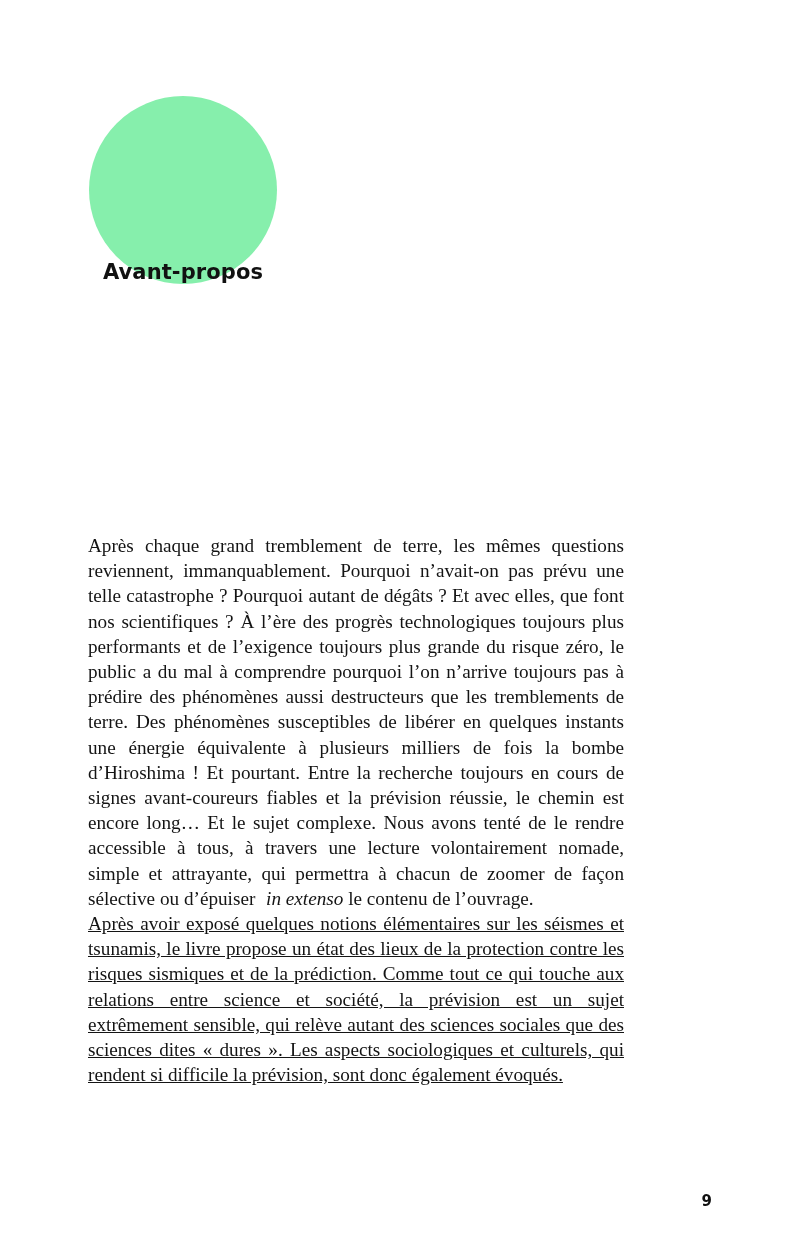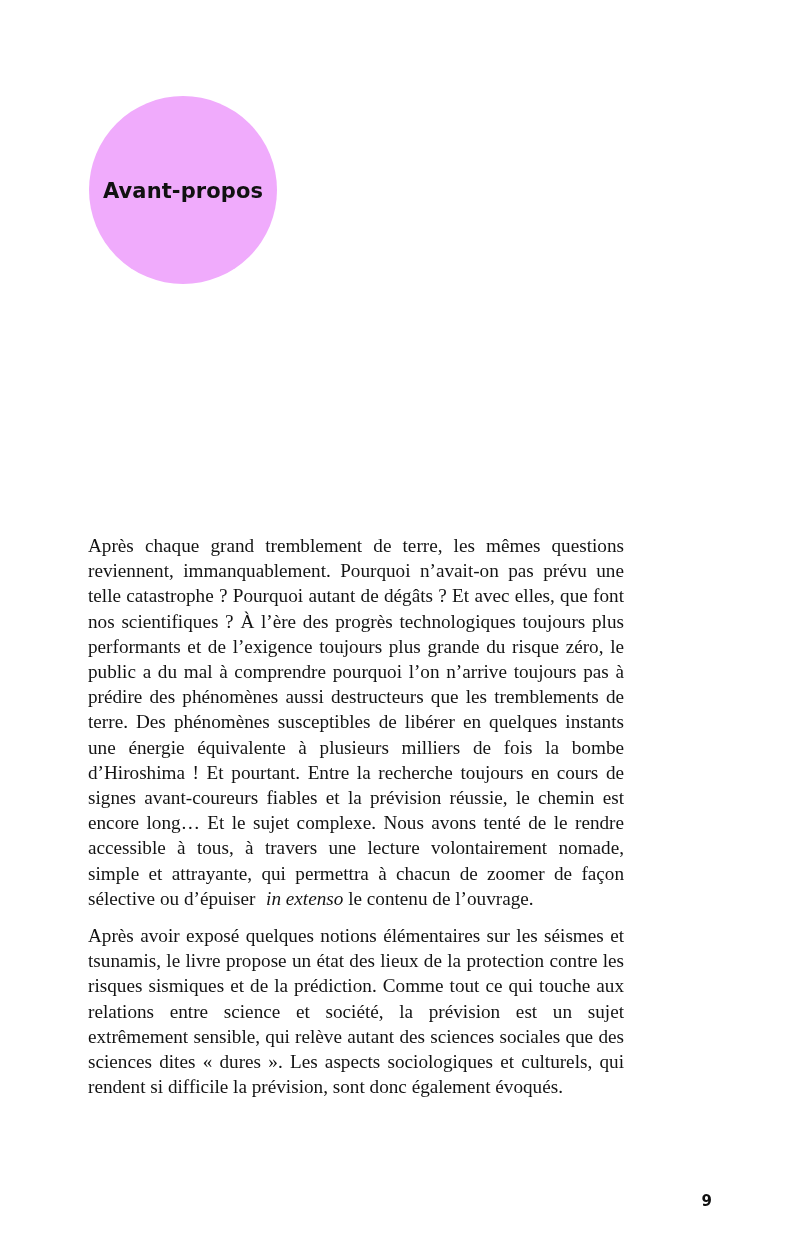--- a/index.html
+++ b/index.html
@@ -22,23 +22,23 @@
   }
 
   
   .heading-bubble {
     position: absolute;
     left: 89px;
     top: 96px;
     width: 188px;
     height: 188px;
     border-radius: 50%;
-    background: #f0abfc;
+    background: #86efac;
     display: flex;
-    align-items: center;
+    align-items: flex-end;
     justify-content: center;
   }
   .heading-bubble .heading-text {
     font-family: "DejaVu Sans", sans-serif;
     font-weight: bold;
     font-size: 21px;
     color: #111111;
     letter-spacing: 0.1px;
     white-space: nowrap;
     margin-top: 2px;
@@ -54,21 +54,22 @@
   .body-block p {
     margin: 0;
     font-size: 19.2px;
     line-height: 25.2px;
     text-align: justify;
     text-justify: inter-word;
     hyphens: manual;
     color: #141414;
   }
   .body-block p + p {
-    margin-top: 12px;
+    margin-top: 0;
+    text-decoration: underline;
   }
   .body-block p .ital {
     font-style: italic;
     margin-left: 6px;
   }
 
   
   .page-number {
     position: absolute;
     left: 0;

